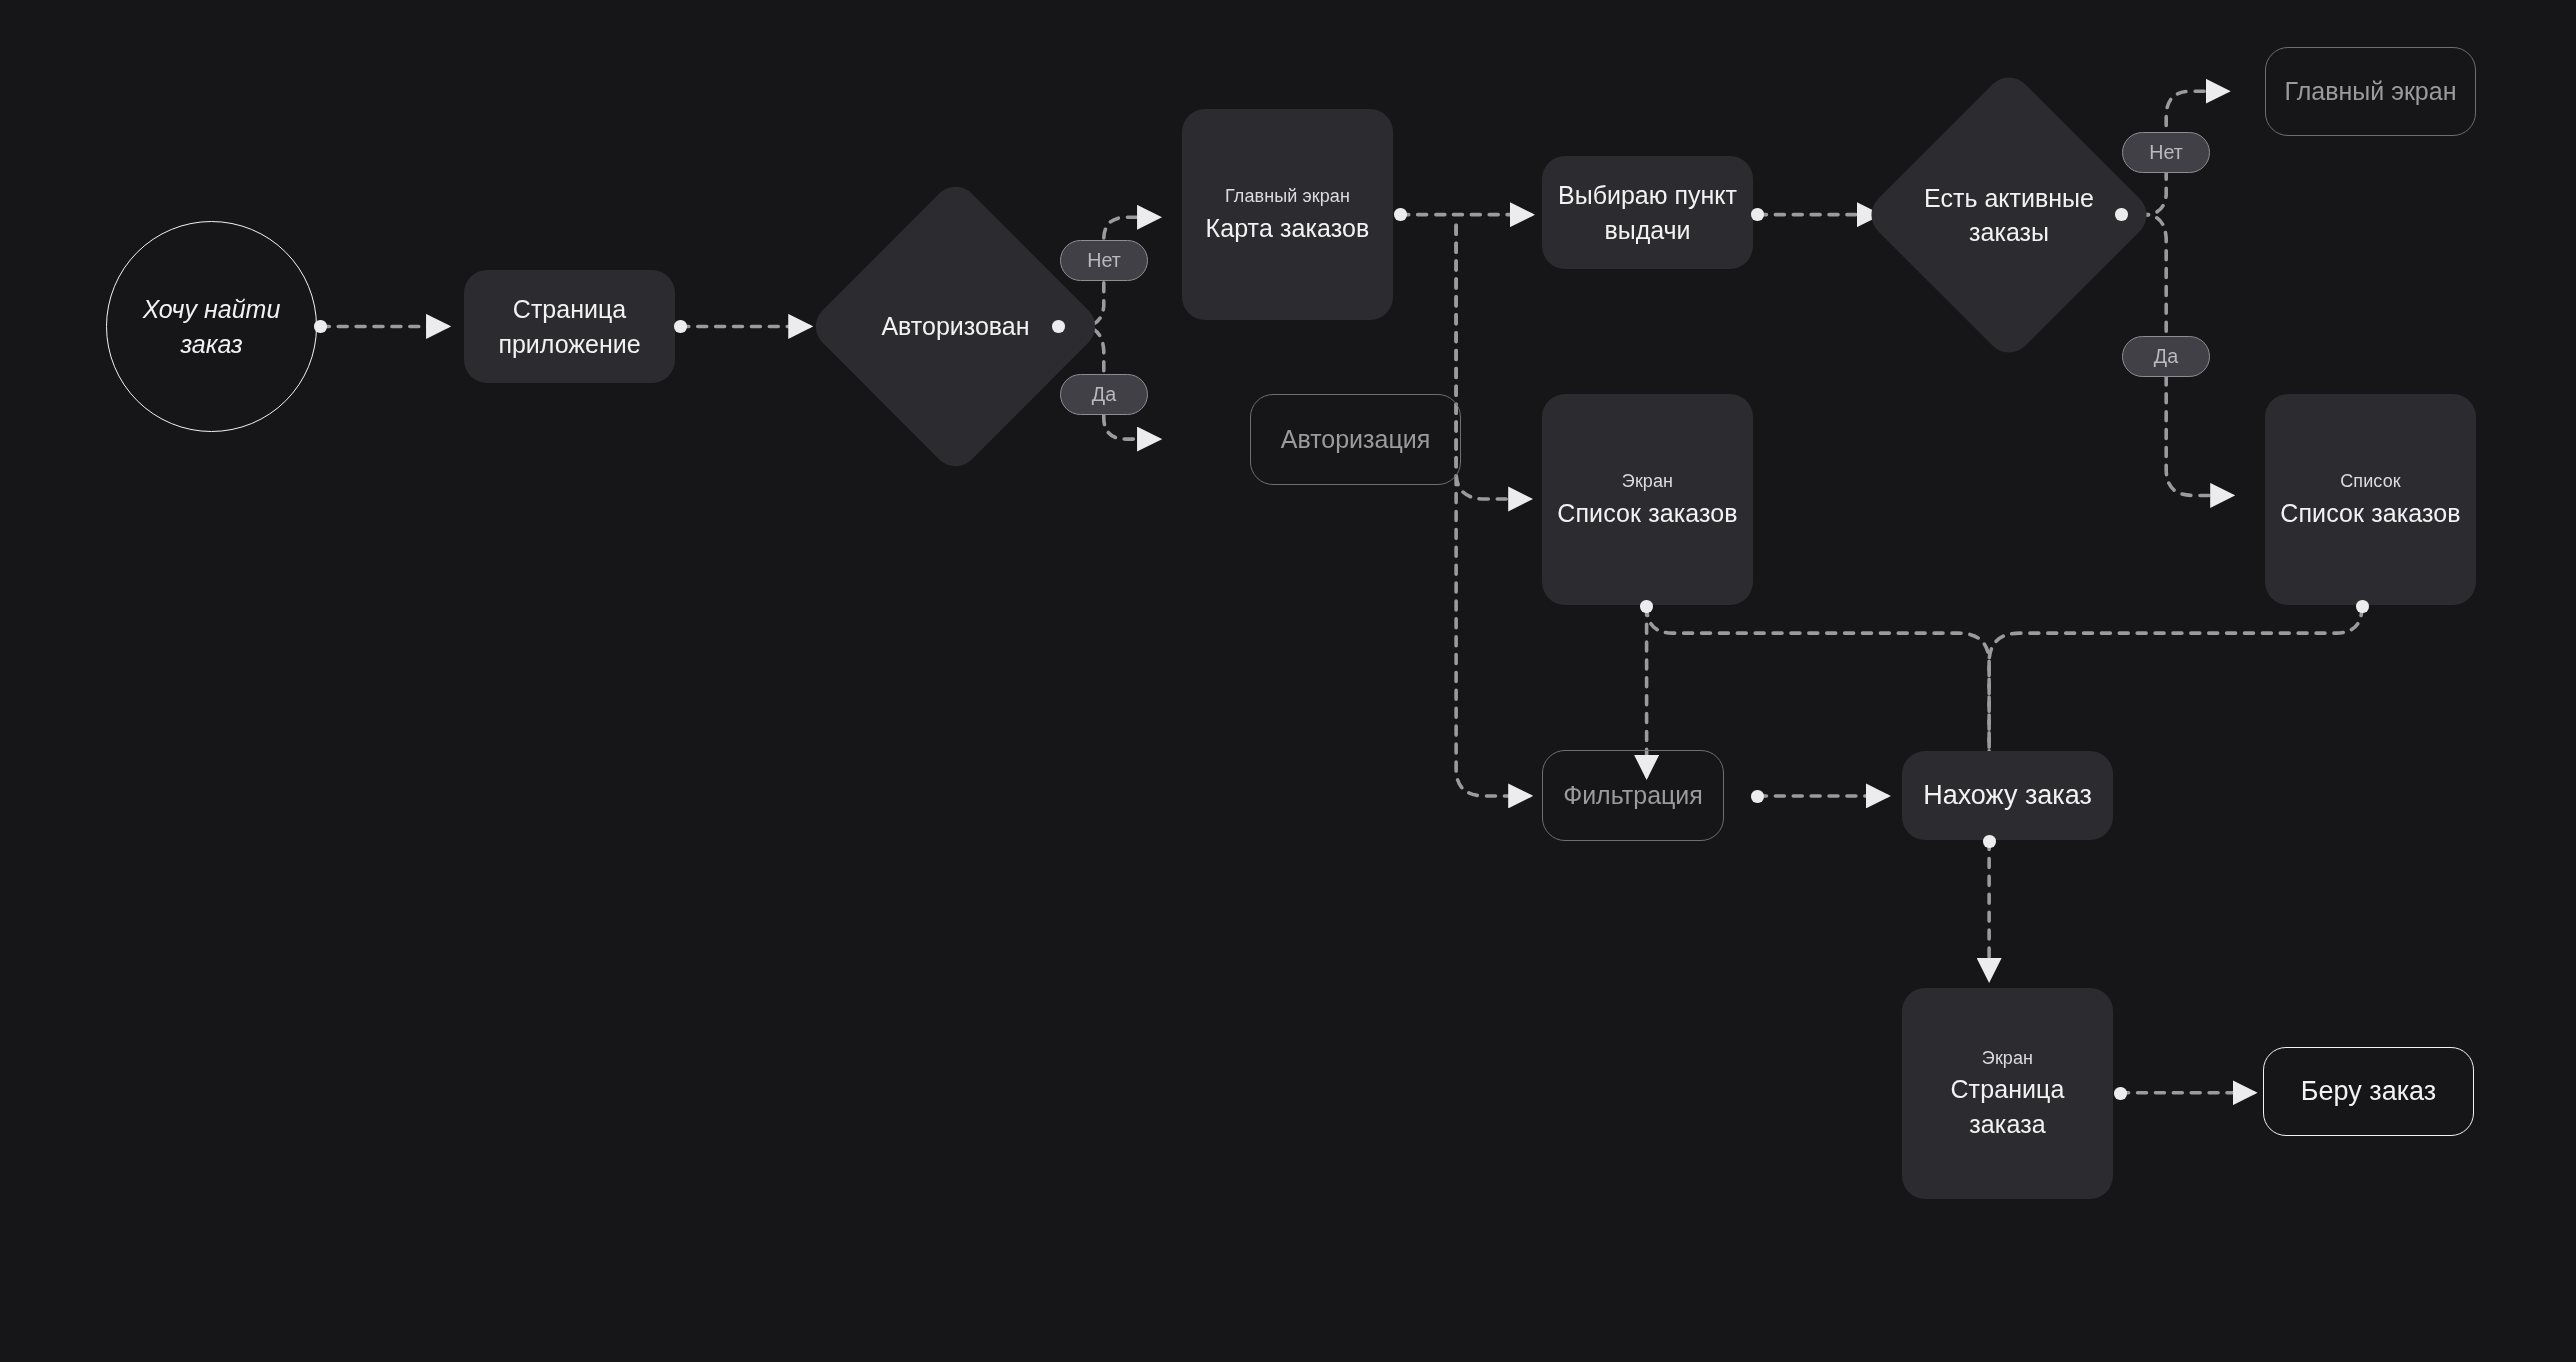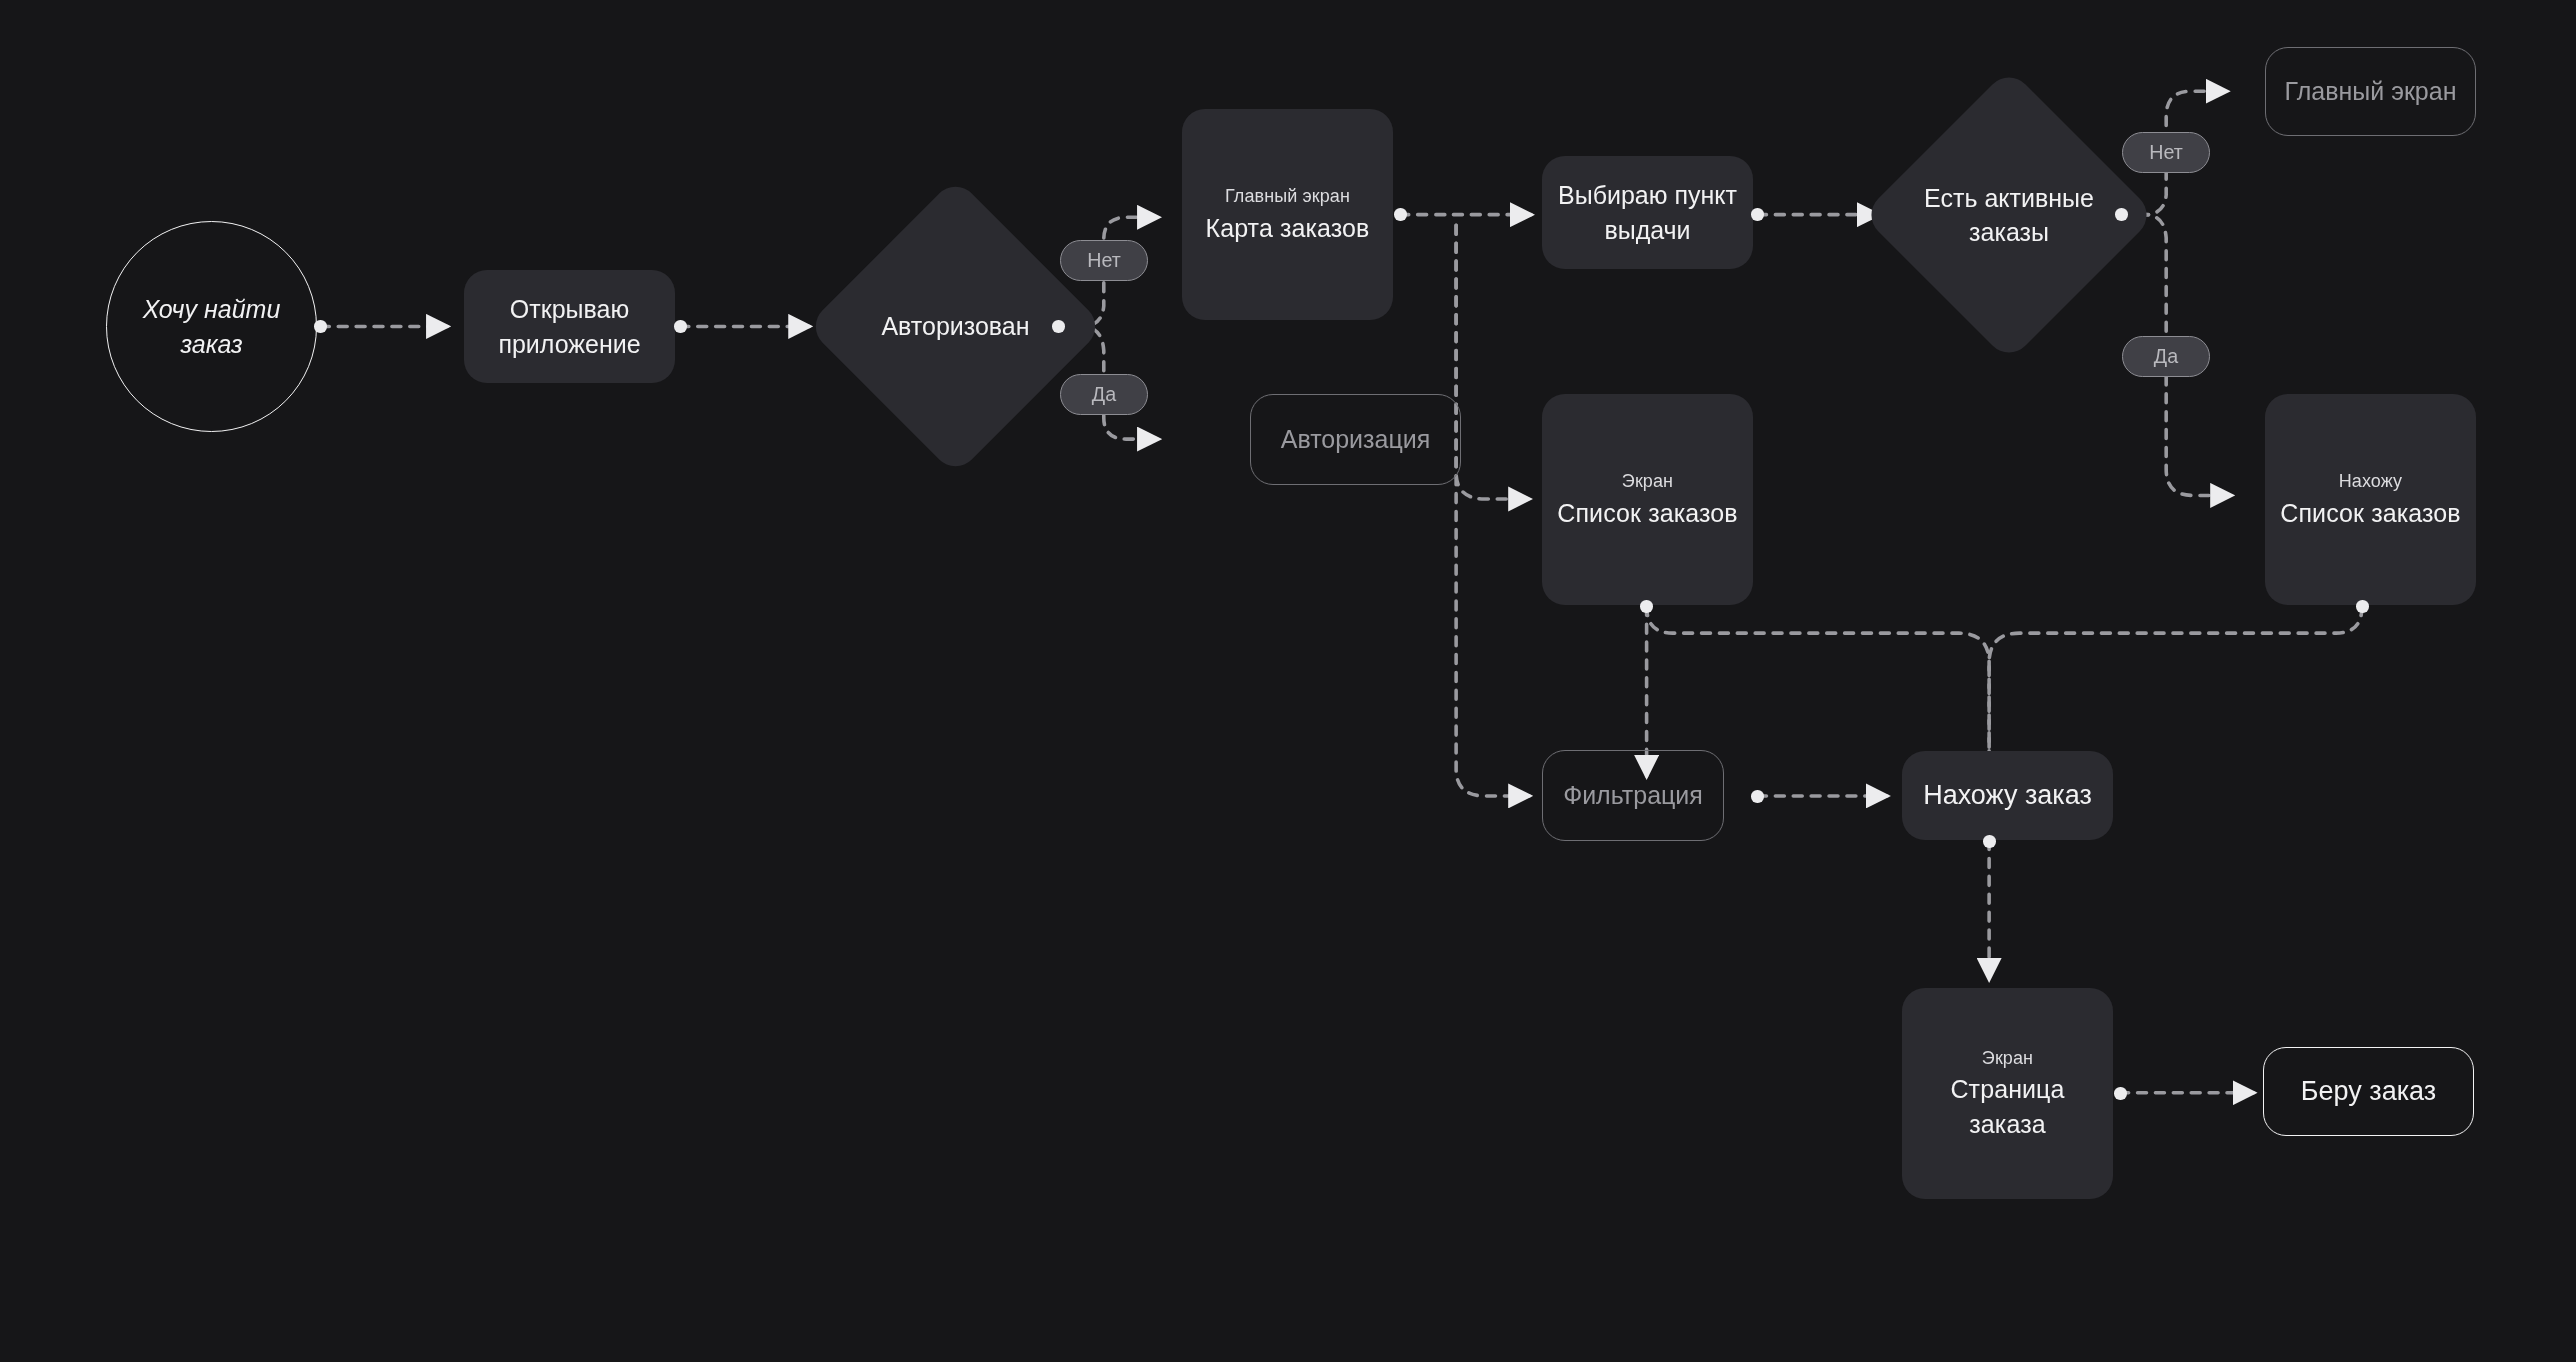--- a/index.html
+++ b/index.html
@@ -191,21 +191,21 @@
 
   <div class="node circle" style="left:106px; top:221px; width:211px; height:211px;">
     <div class="label-wrap">
       <span class="body-28">Хочу найти</span><br>
       <span class="body-28">заказ</span>
     </div>
   </div>
 
   <div class="node filled" style="left:464px; top:270px; width:211px; height:113px;">
     <div class="label-wrap">
-      <span class="body-28">Открываю</span><br>
+      <span class="body-28">Страница</span><br>
       <span class="body-28">приложение</span>
     </div>
   </div>
 
   <div class="node diamond" style="left:850px; top:221px; width:211px; height:211px;">
     <div class="diamond-shape"></div>
     <div class="label-wrap">
       <span class="body-28">Авторизован</span>
     </div>
   </div>
@@ -246,21 +246,21 @@
 
   <div class="node filled" style="left:1542px; top:394px; width:211px; height:211px;">
     <div class="label-wrap">
       <span class="title-sm">Экран</span>
       <span class="title-lg">Список заказов</span>
     </div>
   </div>
 
   <div class="node filled" style="left:2265px; top:394px; width:211px; height:211px;">
     <div class="label-wrap">
-      <span class="title-sm">Нахожу</span>
+      <span class="title-sm">Список</span>
       <span class="title-lg">Список заказов</span>
     </div>
   </div>
 
   <div class="node outline" style="left:1542px; top:750px; width:182px; height:91px;">
     <div class="label-wrap">
       <span class="body-28">Фильтрация</span>
     </div>
   </div>
 

